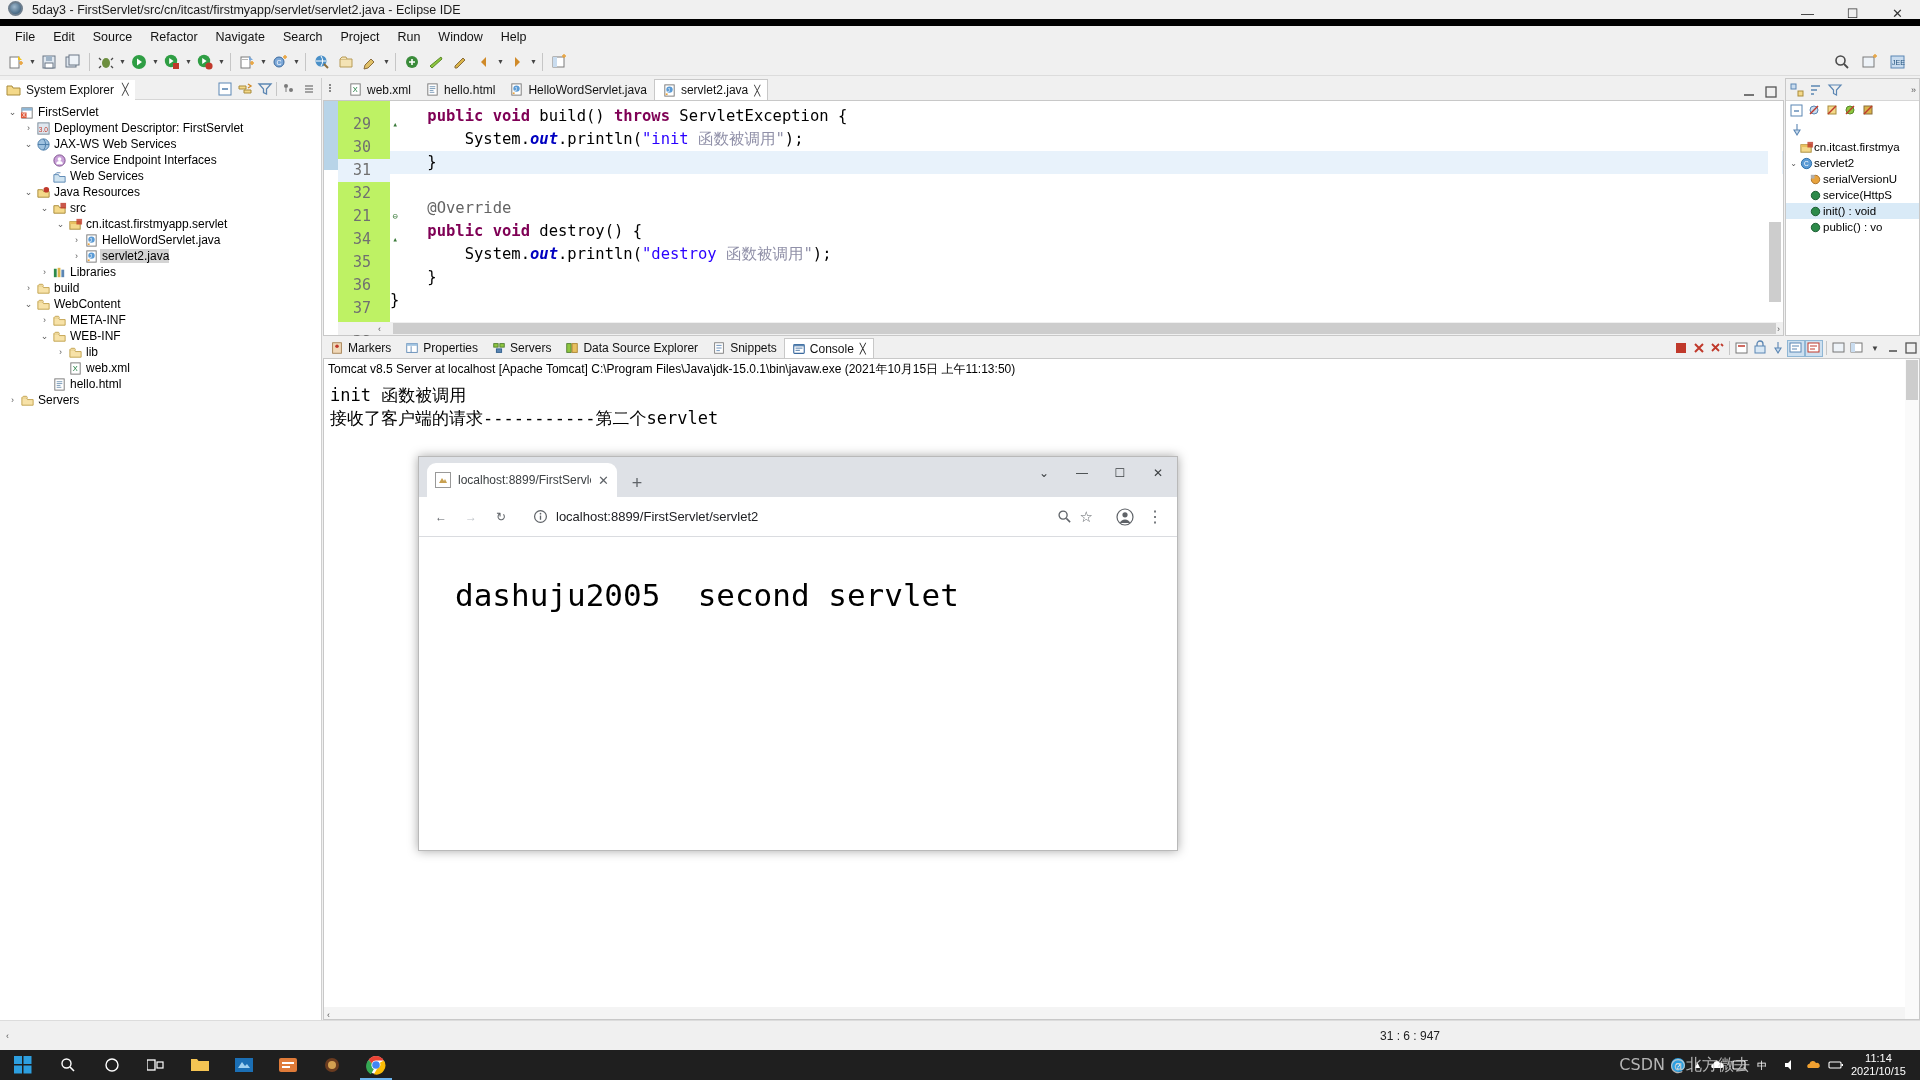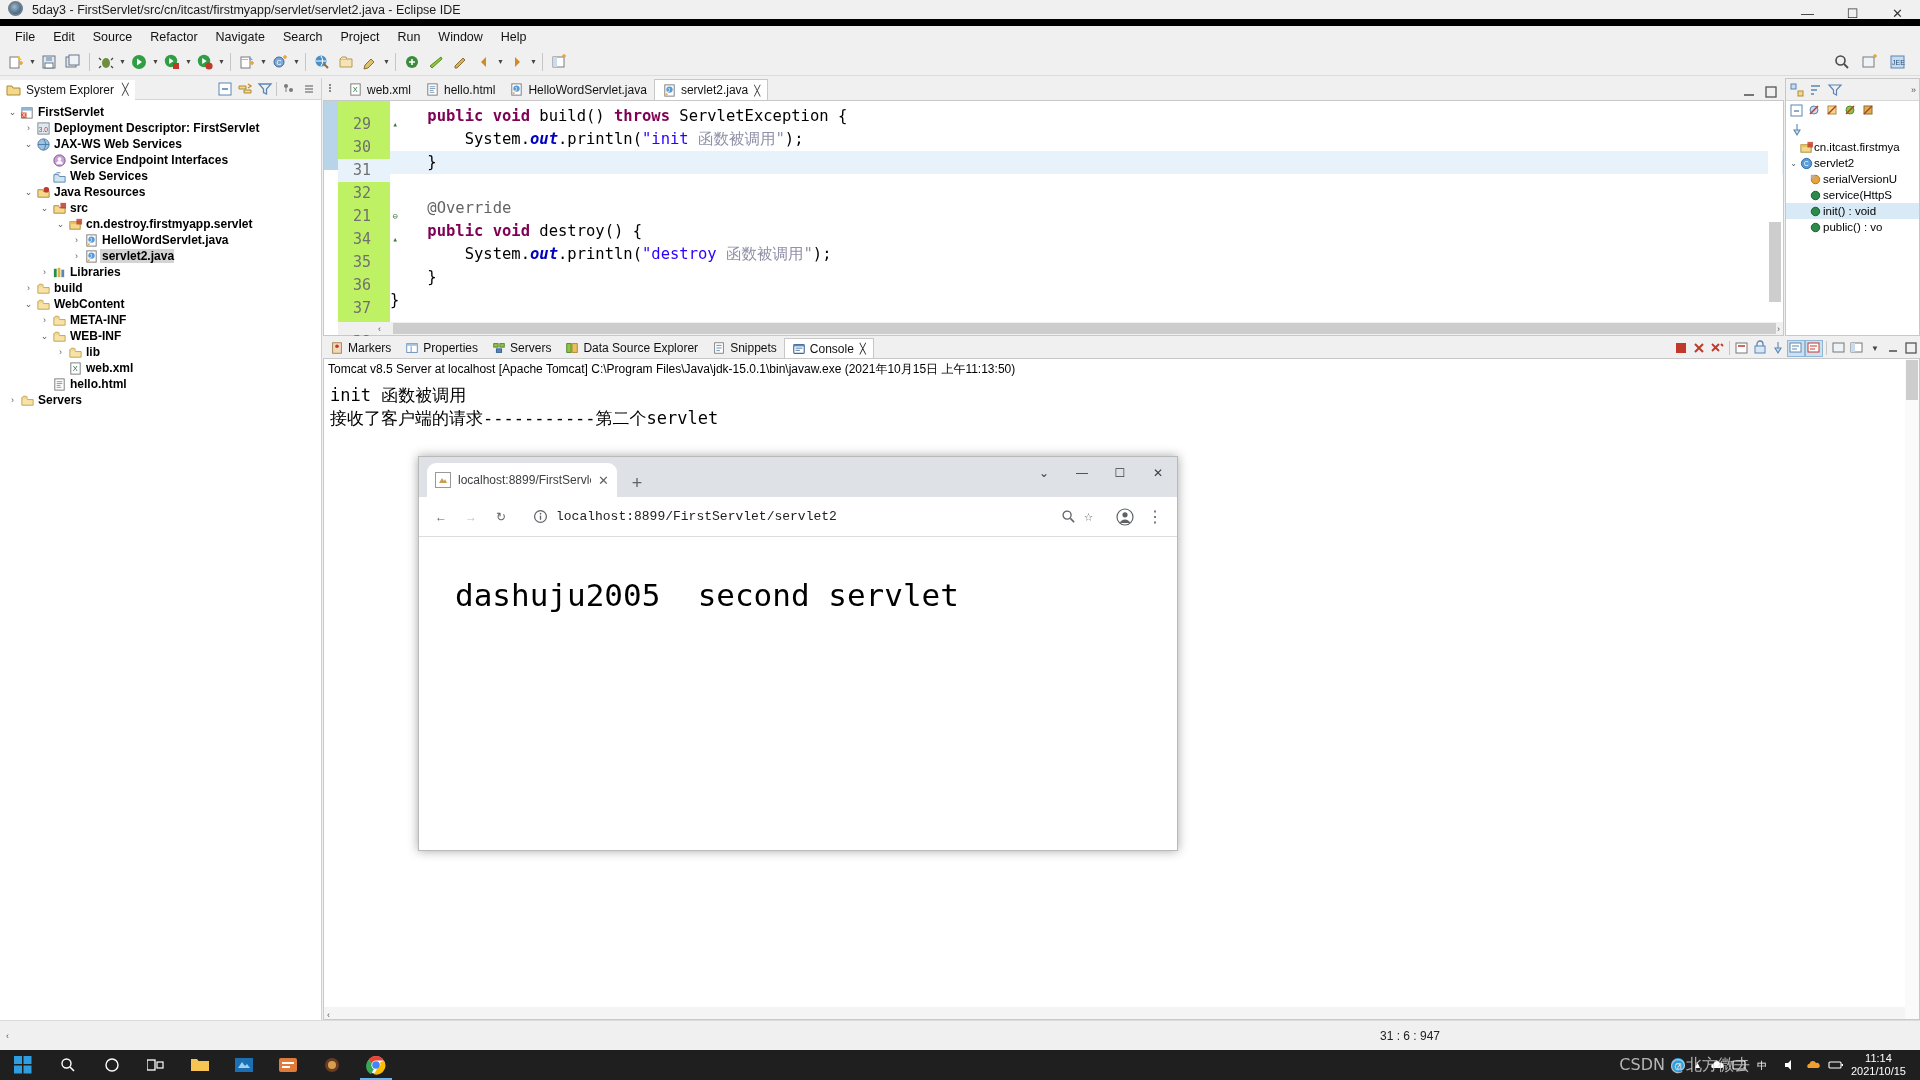--- a/index.html
+++ b/index.html
@@ -41,21 +41,21 @@
   .pe-head { height:22px; background:#f0f0f0; display:flex; align-items:center; border-bottom:1px solid #d6d6d6; }
   .pe-head .pe-tab { display:flex; align-items:center; gap:4px; padding:2px 6px 2px 6px; background:#fff; border-top:2px solid #f0f0f0; height:22px;}
   .pe-title { font-size:12px; color:#111; }
   .pe-x { font-size:11px; color:#444; margin-left:4px;}
   .pe-tools { margin-left:auto; display:flex; align-items:center; gap:3px; padding-right:4px;}
   .pe-tool { width:17px; height:17px; display:flex; align-items:center; justify-content:center;}
   .tree { padding:4px 0 0 0; background:#fff; height:calc(100% - 22px); overflow:hidden;}
   .trow { height:16px; display:flex; align-items:center; font-size:12px; color:#000; white-space:nowrap; }
   .trow .tw { width:13px; display:flex; align-items:center; justify-content:center; color:#5a5a5a; font-size:9px; }
   .trow .tico { width:17px; display:flex; align-items:center; justify-content:center; }
-  .trow .tlbl { padding-left:2px;font-weight:bold; }
+  .trow .tlbl { padding-left:2px; }
   .trow.sel .tlbl { background:#d4d4d4; }
 
   
   .editor-area { position:absolute; left:323px; top:0; right:136px; height:258px; background:#f0f0f0; }
   .e-tabrow { height:22px; display:flex; align-items:flex-end; background:#f0f0f0; position:relative; }
   .e-leftcol { width:18px; height:22px; display:flex; flex-direction:column; align-items:center; justify-content:center; }
   .etab { display:flex; align-items:center; gap:4px; height:21px; padding:0 7px; font-size:12px; color:#111; background:#f0f0f0; }
   .etab.active { background:#fff; border-top:1px solid #c8c8c8; border-left:1px solid #c8c8c8; border-right:1px solid #c8c8c8; }
   .etab .ex { font-size:10px; margin-left:2px; color:#333;}
   .e-tabtools { margin-left:auto; display:flex; align-items:center; gap:6px; padding-right:5px; }
@@ -112,21 +112,21 @@
   .ch-tabstrip { height:40px; background:#dee1e6; display:flex; align-items:flex-end; position:relative;}
   .ch-tab { width:190px; height:34px; background:#fff; border-radius:9px 9px 0 0; display:flex; align-items:center; padding:0 8px; margin-left:8px; gap:7px;}
   .ch-favicon { width:16px; height:16px; border:1px solid #999; background:#fff; display:flex; align-items:center; justify-content:center; }
   .ch-tabtitle { font-size:12px; color:#3c4043; flex:1; overflow:hidden; text-overflow:clip; white-space:nowrap; }
   .ch-tabclose { font-size:13px; color:#5f6368; }
   .ch-newtab { width:28px; height:28px; display:flex; align-items:center; justify-content:center; font-size:18px; color:#5f6368; margin-left:6px;}
   .ch-winbtns { position:absolute; right:0; top:0; height:32px; display:flex; }
   .ch-wb { width:38px; height:32px; display:flex; align-items:center; justify-content:center; font-size:12px; color:#3c4043; }
   .ch-toolbar { height:40px; background:#fff; display:flex; align-items:center; gap:2px; padding:0 8px; border-bottom:1px solid #dadce0;}
   .ch-navbtn { width:28px; height:28px; display:flex; align-items:center; justify-content:center; color:#5f6368; }
-  .ch-omni { flex:1; height:28px; background:#fff; border-radius:14px; display:flex; align-items:center; gap:8px; padding:0 10px; margin:0 6px;font-family:Liberation Mono, monospace; }
+  .ch-omni { flex:1; height:28px; background:#fff; border-radius:14px; display:flex; align-items:center; gap:8px; padding:0 10px; margin:0 6px; }
   .ch-url { font-size:13px; color:#202124; flex:1; }
   .ch-content { position:absolute; left:0; top:80px; right:0; bottom:0; background:#fff; padding:40px 36px; }
   .ch-h1 { font-family:"DejaVu Sans Mono", monospace; font-size:31px; color:#000; white-space:pre; }
 
   
   .taskbar { position:absolute; left:0; bottom:0; width:1920px; height:30px; background:#1f1f1f; display:flex; align-items:center; }
   .tb-start { width:46px; height:30px; display:flex; align-items:center; justify-content:center;}
   .tb-item { width:44px; height:30px; display:flex; align-items:center; justify-content:center; position:relative;}
   .tb-item.active::after { content:''; position:absolute; bottom:0; left:6px; right:6px; height:2px; background:#6cb4ee;}
   .tray { margin-left:auto; display:flex; align-items:center; gap:7px; padding-right:8px; color:#fff; font-size:11px;}
@@ -443,21 +443,21 @@
           <div class="trow">
             <div style="width: 54px; flex: 0 0 auto;"></div>
             <div class="tw">⌄</div>
             <div class="tico">
               <svg viewBox="0 0 16 16" width="15" height="15">
                 <rect x="2" y="5" width="11" height="8" fill="#f4d98a" stroke="#a98b3a"></rect>
                 <rect x="2" y="5" width="11" height="2.5" fill="#e8c060"></rect>
                 <rect x="9" y="2" width="6" height="6" fill="#c0392b" opacity=".8"></rect>
               </svg>
             </div>
-            <span class="tlbl">cn.destroy.firstmyapp.servlet</span>
+            <span class="tlbl">cn.itcast.firstmyapp.servlet</span>
           </div>
           <div class="trow">
             <div style="width: 70px; flex: 0 0 auto;"></div>
             <div class="tw">›</div>
             <div class="tico">
               <svg viewBox="0 0 16 16" width="15" height="15">
                 <rect x="3" y="2" width="10" height="12" fill="#fff" stroke="#7a7a7a"></rect>
                 <circle cx="8" cy="7" r="3.4" fill="#5b9bd5"></circle>
                 <text x="5.7" y="9.5" font-size="5.5" fill="#fff">J</text>
                 <path d="M4 12h2" stroke="#e8a33d" stroke-width="1.8"></path>

